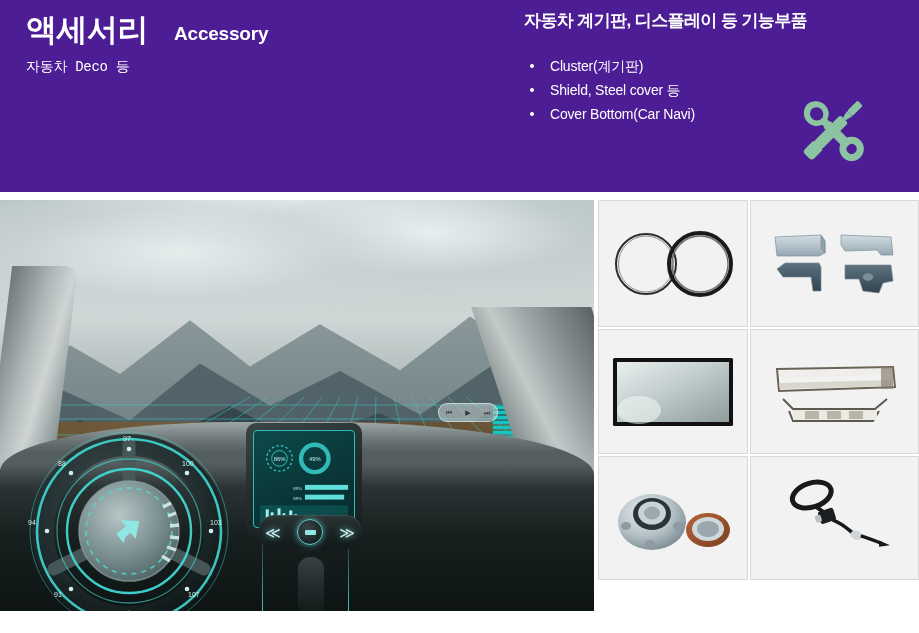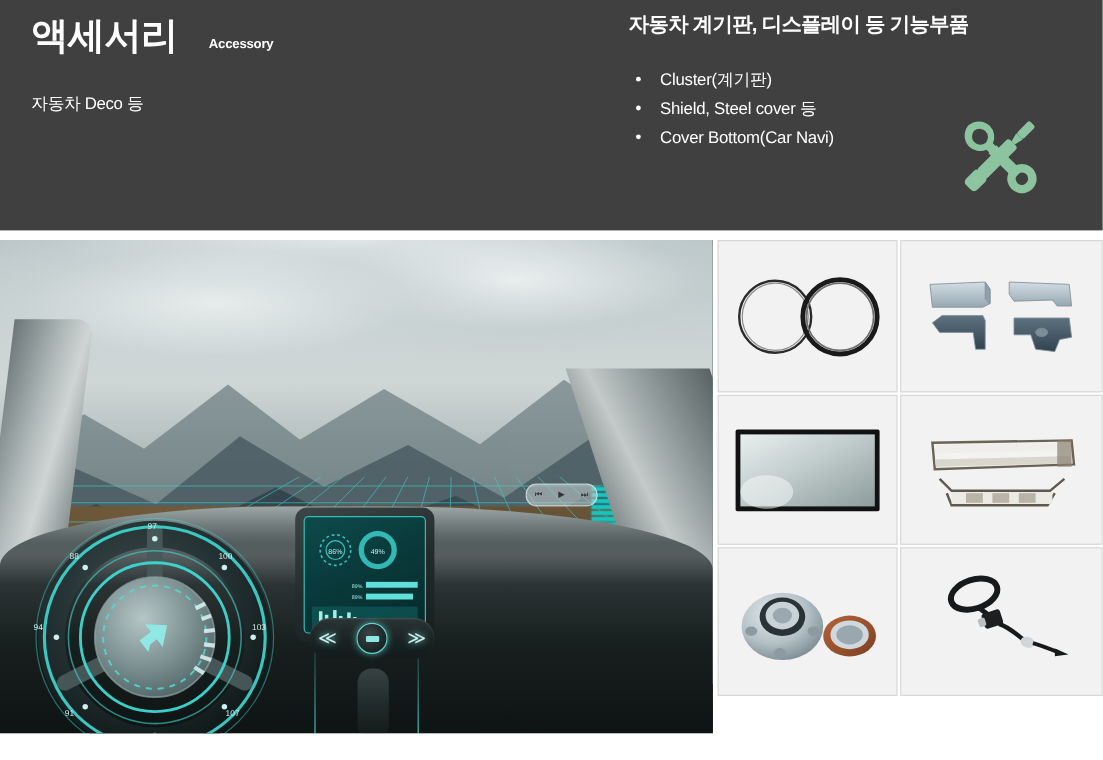--- a/index.html
+++ b/index.html
@@ -7,35 +7,36 @@
   body{
     width:919px;height:633px;overflow:hidden;
     font-family:"Liberation Sans","DejaVu Sans",sans-serif;
     -webkit-font-smoothing:antialiased;
   }
   .page{position:relative;width:919px;height:633px;background:#ffffff;}
 
   
   .header{
     position:absolute;left:0;top:0;width:919px;height:192px;
-    background:#404040;
+    background:#4c1d95;
   }
   .hdr-left{position:absolute;left:26px;top:12px;width:470px;}
   .title-row{display:flex;align-items:baseline;gap:26px;}
   .title-ko{
     font-size:31px;font-weight:bold;color:#ffffff;letter-spacing:-0.5px;
     line-height:1.15;white-space:nowrap;
   }
   .title-en{
-    font-size:11px;font-weight:bold;color:#ffffff;letter-spacing:-0.2px;
+    font-size:19px;font-weight:bold;color:#ffffff;letter-spacing:-0.2px;
     white-space:nowrap;
   }
   .subtitle-ko{
-    margin-top:30px;font-size:14px;color:#ffffff;letter-spacing:-0.3px;
+    margin-top:10px;font-size:14px;color:#ffffff;letter-spacing:-0.3px;
     white-space:nowrap;
+    font-family:Liberation Mono, monospace;
   }
 
   .hdr-right{position:absolute;left:524px;top:10px;width:330px;}
   .hdr-right-title{
     font-size:17px;font-weight:bold;color:#ffffff;letter-spacing:-0.6px;
     white-space:nowrap;line-height:1.3;
   }
   .bullets{list-style:none;margin:22px 0 0 0;padding:0;width:172px;}
   .bullets li{
     position:relative;padding-left:26px;

